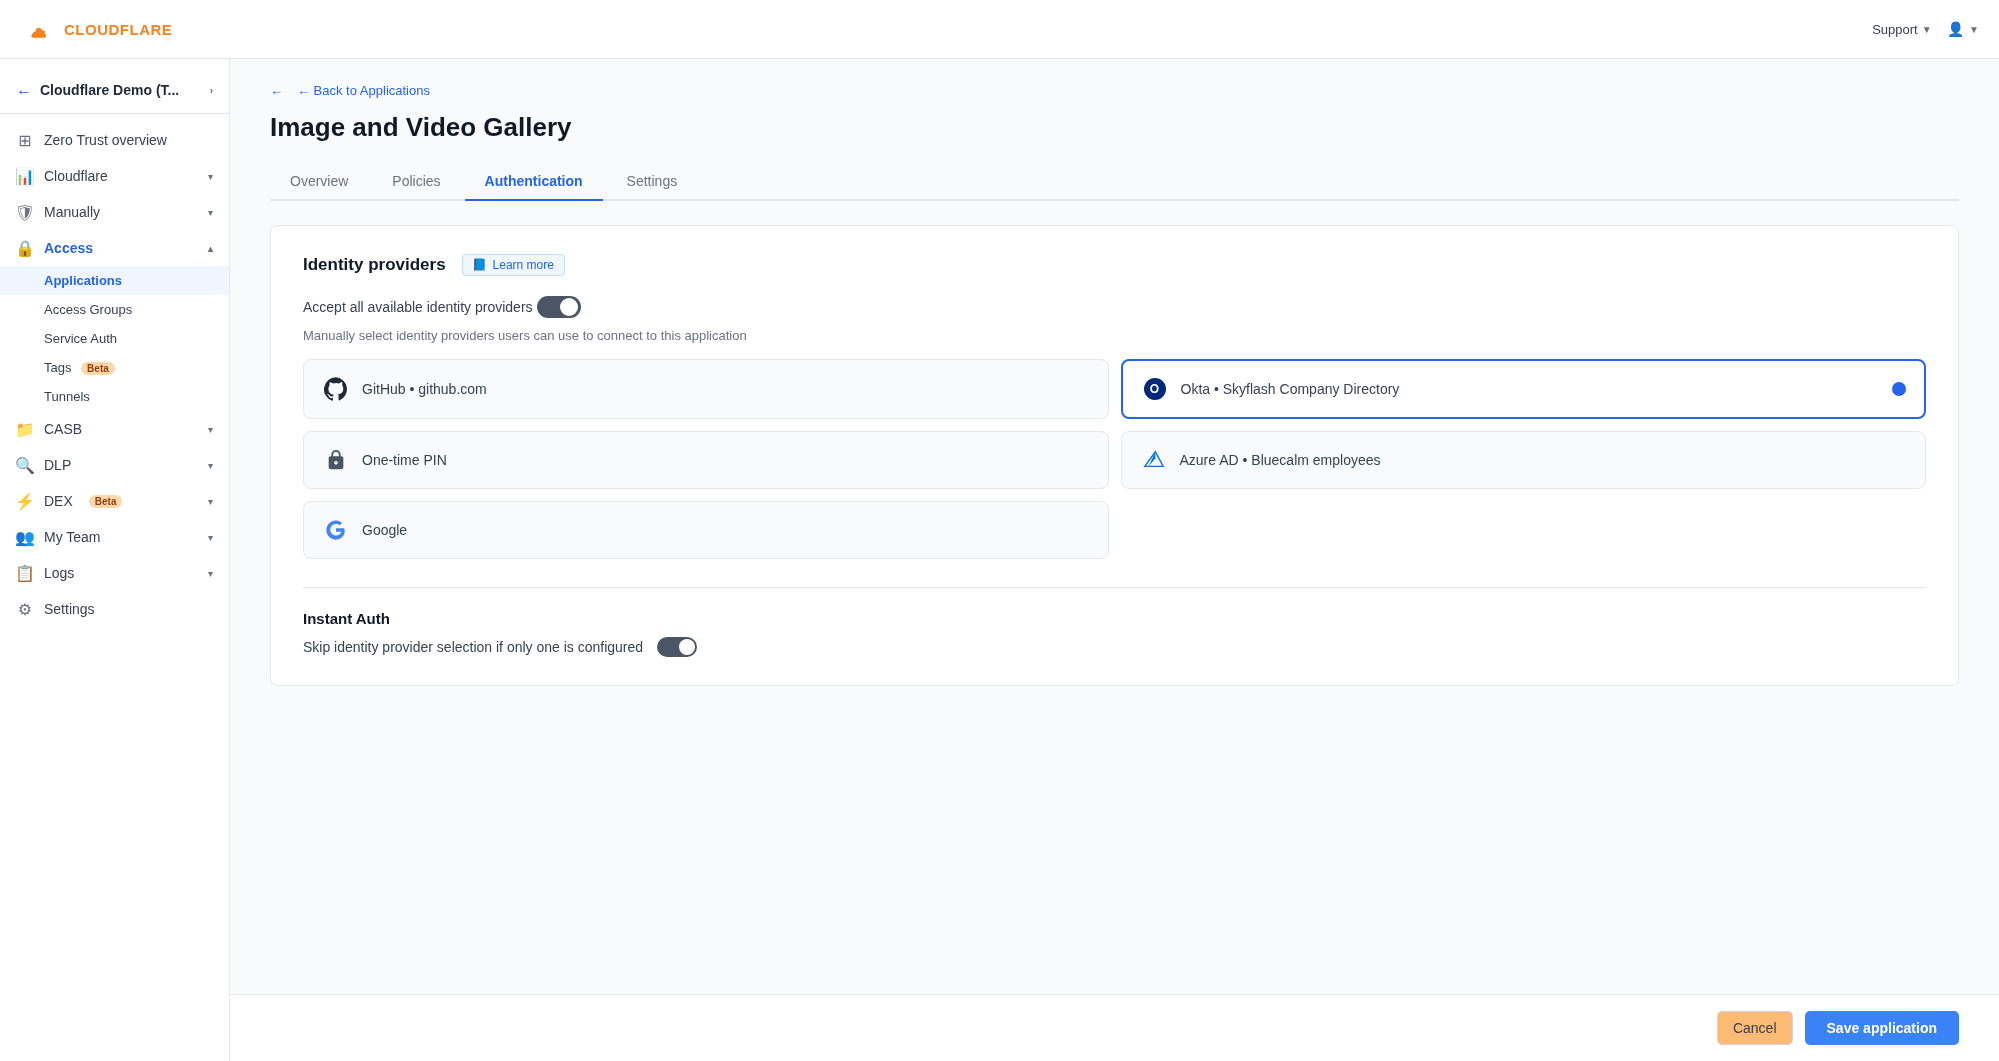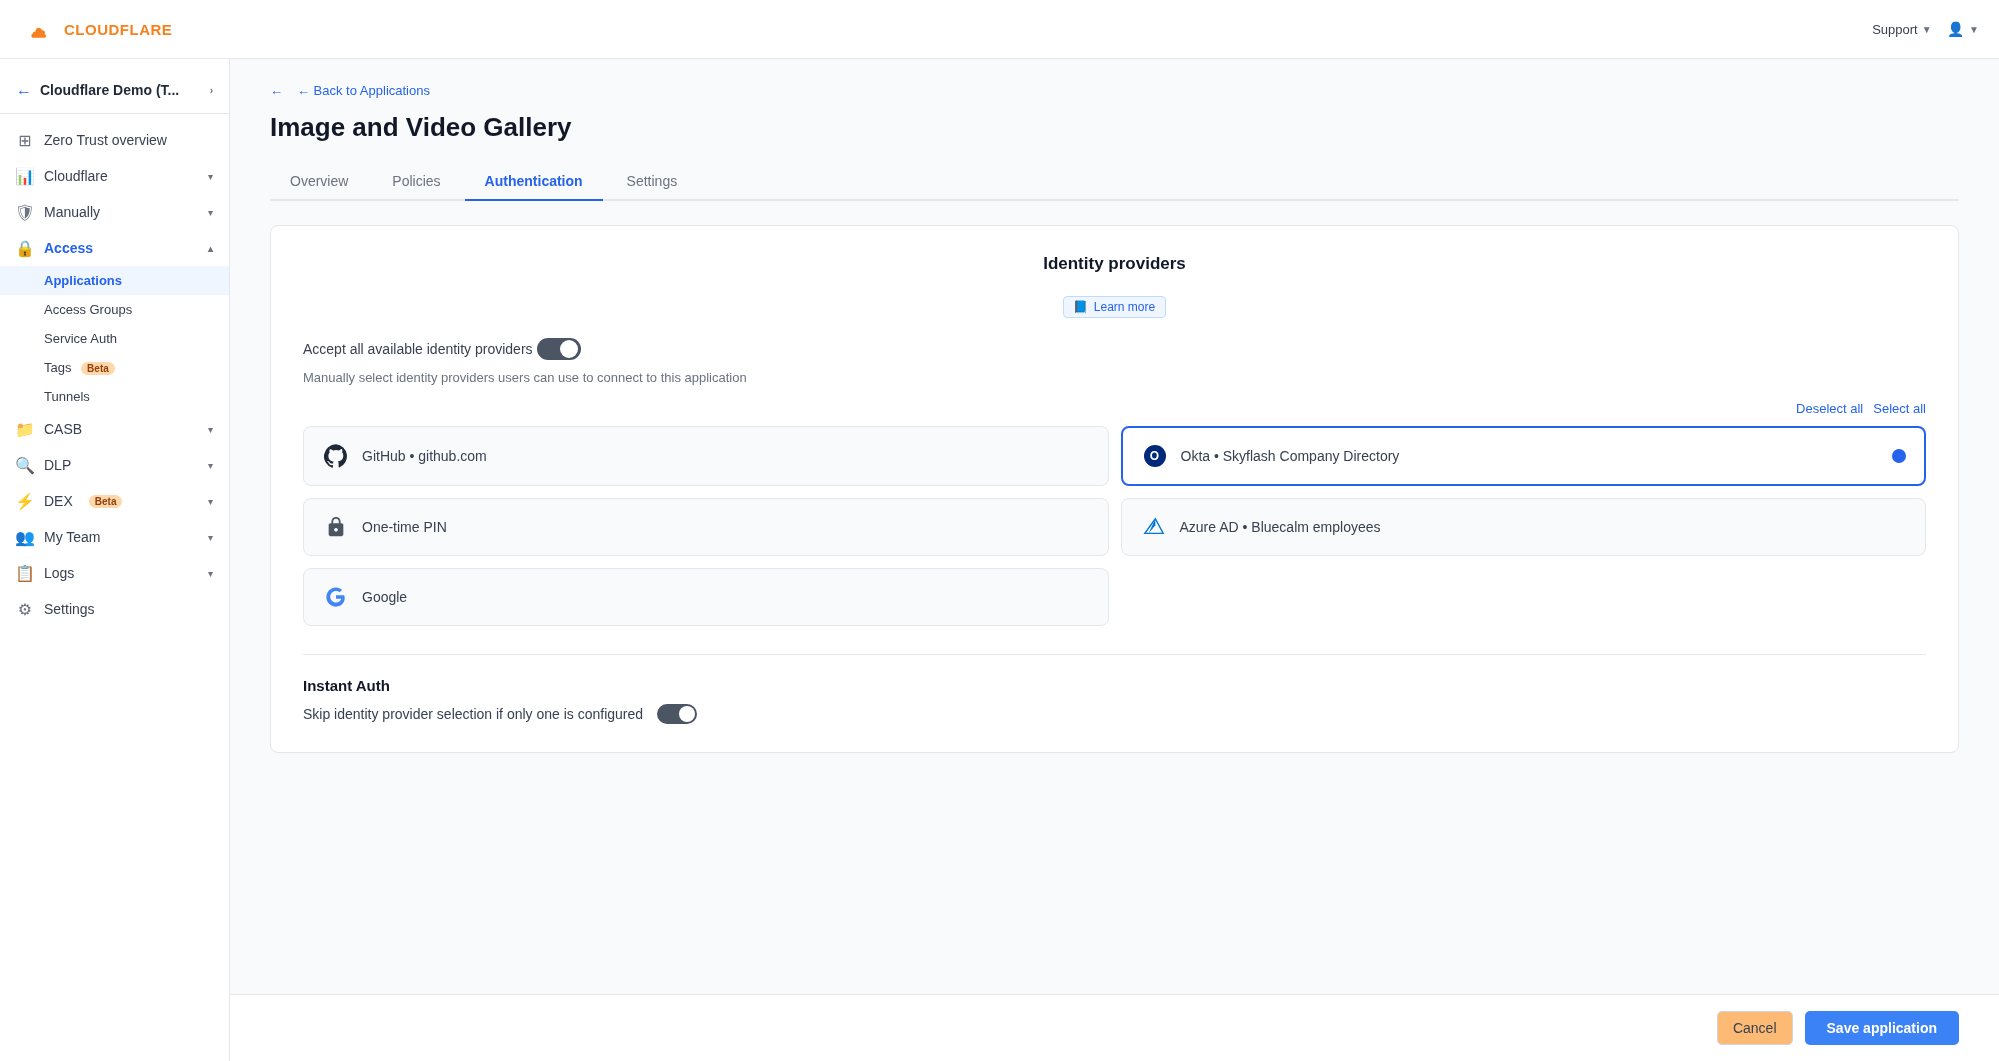--- a/index.html
+++ b/index.html
@@ -135,23 +135,22 @@
       border: 1px solid #e5e7eb;
       border-radius: 8px;
       padding: 28px 32px;
       margin-top: 24px;
     }
 
     
     .section-header {
       display: flex;
       align-items: center;
-      gap: 22px;
+      gap: 16px;
       margin-bottom: 20px;
-      flex-direction: column;
     }
     .section-title { font-size: 17px; font-weight: 700; color: #111827; }
     .learn-more-btn {
       display: flex;
       align-items: center;
       gap: 5px;
       background: #eff6ff;
       color: #2563eb;
       border: 1px solid #bfdbfe;
       border-radius: 4px;
@@ -482,24 +481,20 @@
         <div class="toggle-row">
           <span class="toggle-label">Accept all available identity providers</span>
           <div class="toggle">
             <span class="toggle-x">✕</span>
             <div class="toggle-thumb"></div>
           </div>
         </div>
 
         <p class="manual-select-text">Manually select identity providers users can use to connect to this application</p>
 
-        <div class="deselect-select-row">
-          <span>Deselect all</span>
-          <span>Select all</span>
-        </div>
 
         <div class="provider-grid">
 
           <div class="provider-card">
             <div class="provider-card-left">
               <span class="provider-icon">
                 <svg width="24" height="24" viewBox="0 0 24 24" fill="#1f2937">
                     <path d="M12 .3a12 12 0 0 0-3.8 23.4c.6.1.8-.3.8-.6v-2c-3.3.7-4-1.6-4-1.6-.6-1.4-1.4-1.8-1.4-1.8-1.1-.8.1-.8.1-.8 1.2.1 1.9 1.3 1.9 1.3 1.1 1.8 2.8 1.3 3.5 1 .1-.8.4-1.3.8-1.6-2.7-.3-5.5-1.3-5.5-5.9 0-1.3.5-2.4 1.2-3.2 0-.4-.5-1.6.2-3.2 0 0 1-.3 3.3 1.2a11.5 11.5 0 0 1 6 0C17 4.7 18 5 18 5c.7 1.6.2 2.9.1 3.2.8.8 1.2 1.9 1.2 3.2 0 4.6-2.8 5.6-5.5 5.9.4.4.8 1.1.8 2.2v3.3c0 .3.2.7.8.6A12 12 0 0 0 12 .3z"></path>
                   </svg>
               </span>

